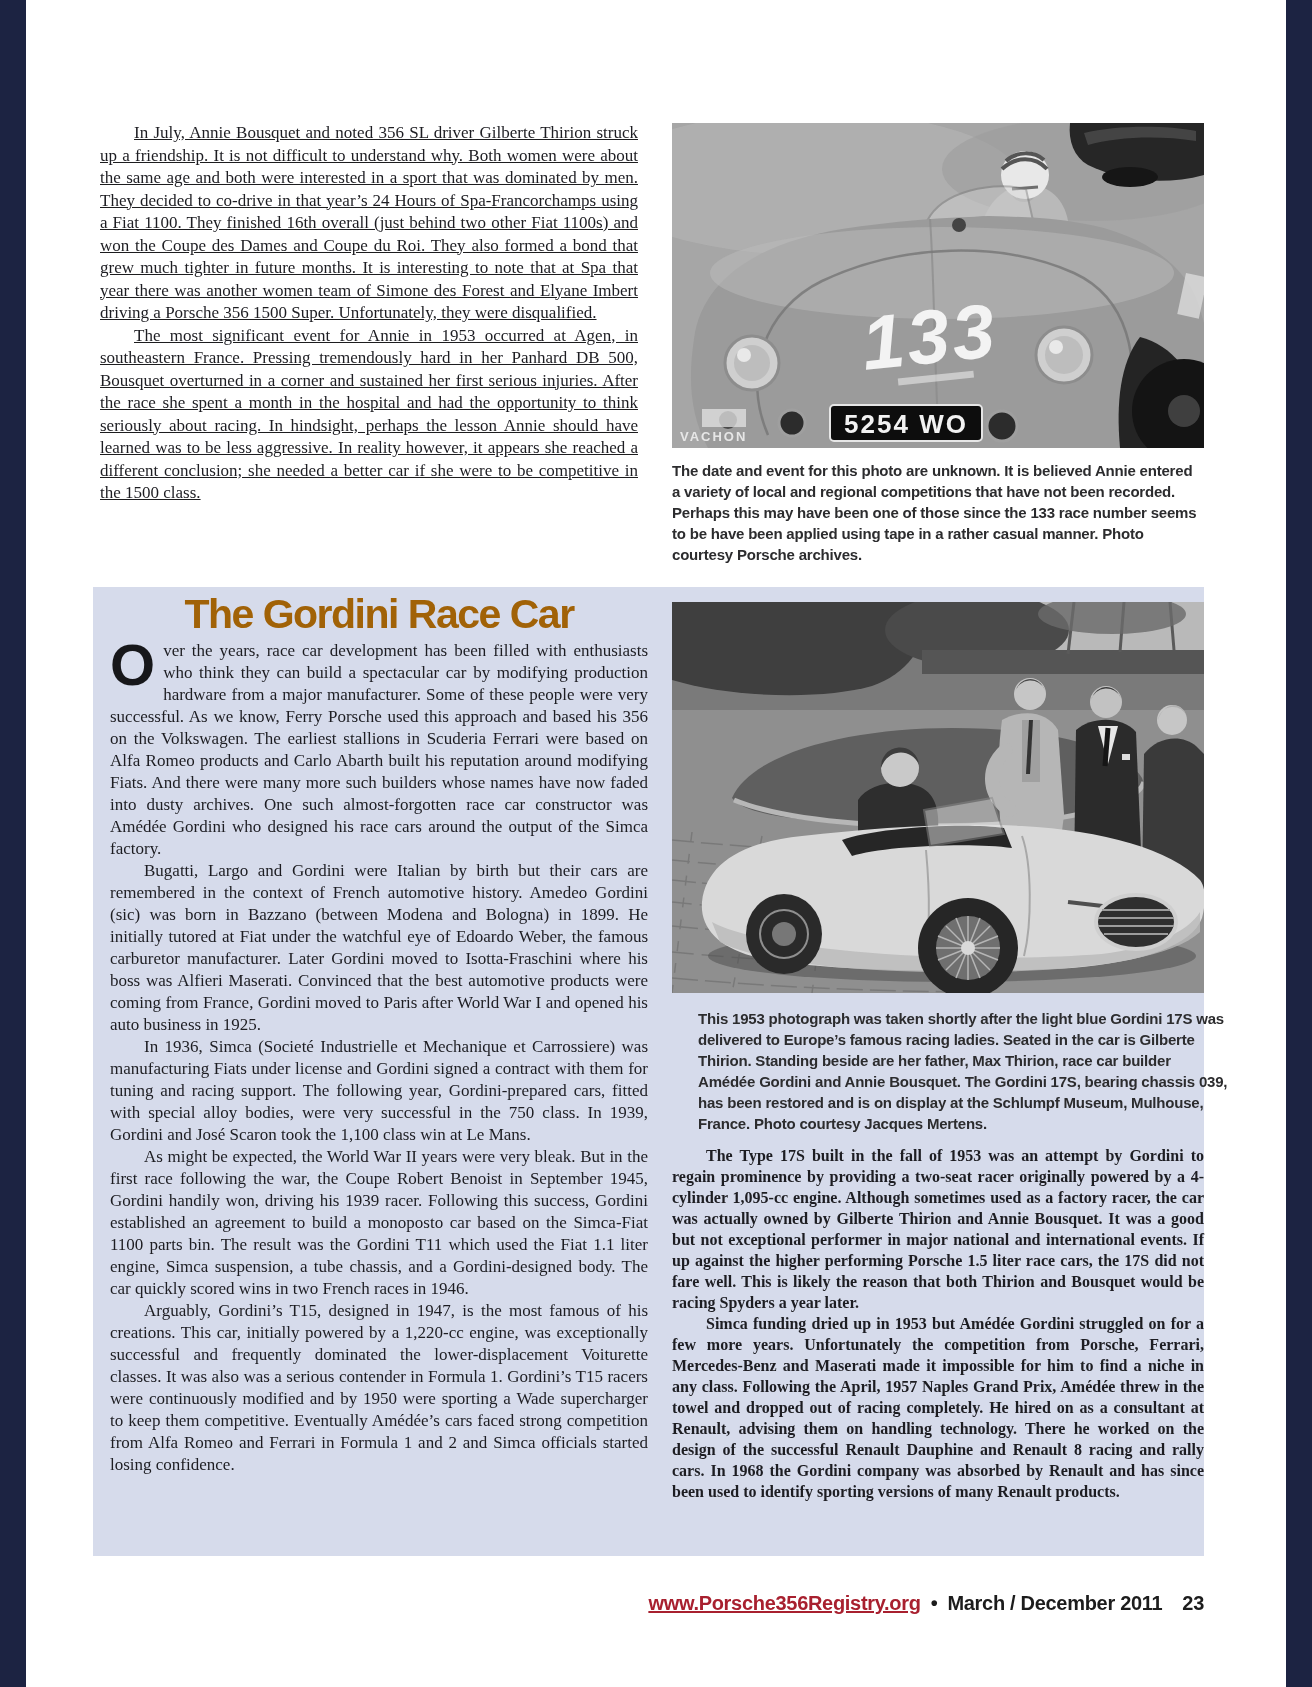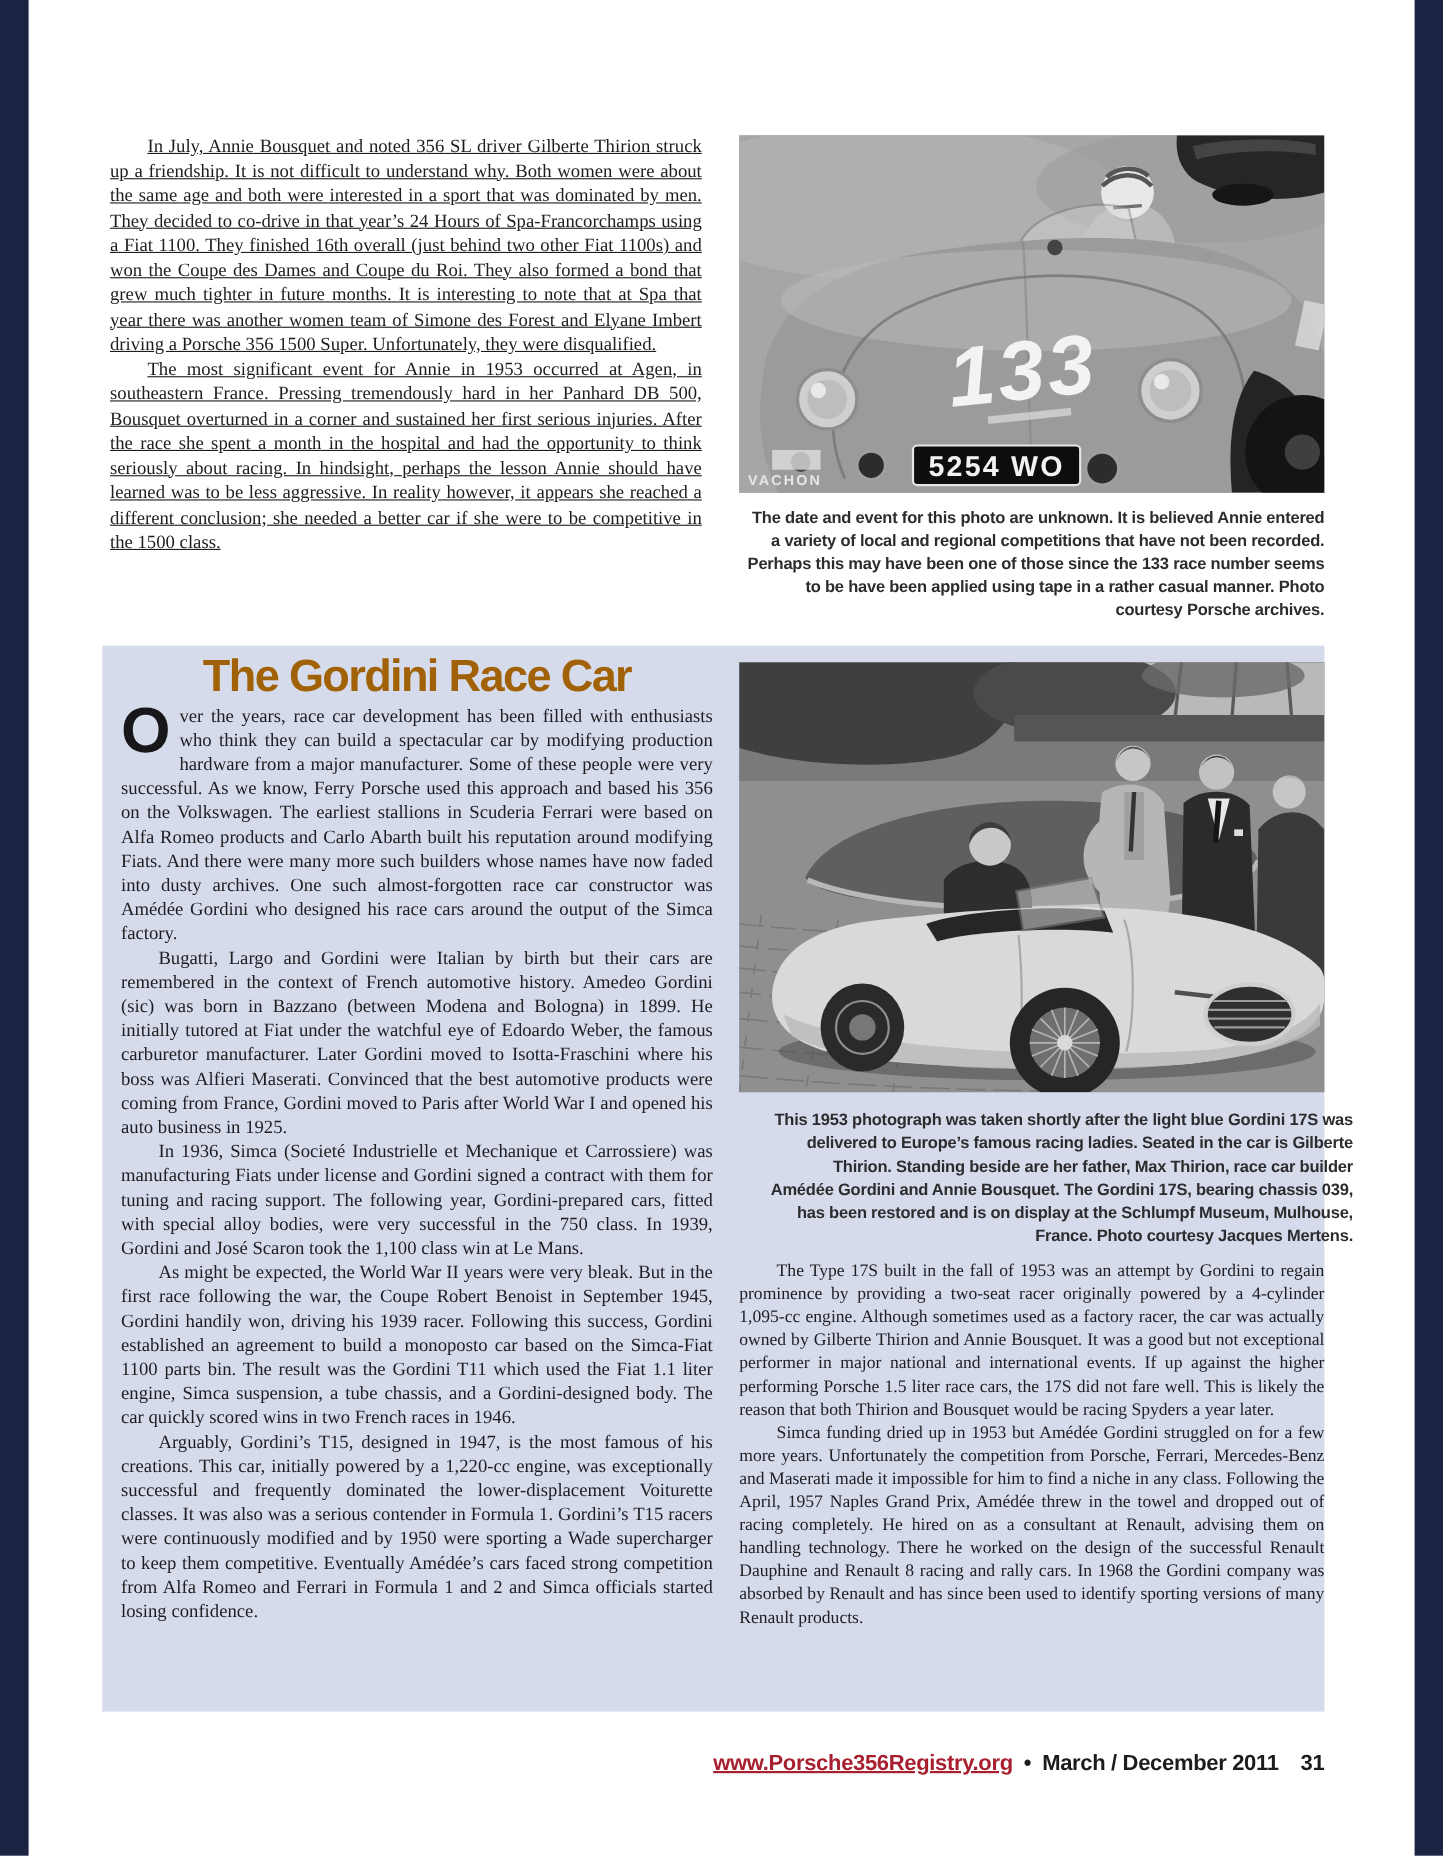--- a/index.html
+++ b/index.html
@@ -17,35 +17,35 @@
   .serif-col p.indent{text-indent:34px;}
 
   .intro-left{position:absolute;left:100px;top:122px;width:538px;text-decoration:underline;}
 
   .photo-frame{position:absolute;overflow:hidden;background:#9a9a9a;}
   #photo1{left:672px;top:123px;width:532px;height:325px;}
   #photo2{left:672px;top:602px;width:532px;height:391px;}
 
   .caption{
     position:absolute;font-family:"Liberation Sans", sans-serif;font-weight:700;
-    font-size:15px;line-height:21px;letter-spacing:-0.2px;color:#2c2c2e;text-align:right;
+    font-size:15px;line-height:21px;letter-spacing:-0.2px;color:#2c2c2e;text-align:left;
   }
   #caption1{left:672px;top:460px;width:532px;}
   #caption2{left:698px;top:1008px;width:532px;}
 
   .gordini-box{position:absolute;left:93px;top:587px;width:1111px;height:969px;background:#d6dbeb;}
 
   .g-heading{
     position:absolute;left:110px;top:591px;width:538px;text-align:center;
     font-family:"Liberation Sans", sans-serif;font-weight:700;font-size:41px;
     letter-spacing:-1.5px;color:#a16207;line-height:46px;
   }
   .g-left{position:absolute;left:110px;top:640px;width:538px;}
   .g-left p{line-height:22px;}
-  .g-right{position:absolute;left:672px;top:1145px;width:532px;}
+  .g-right{position:absolute;left:672px;top:1145px;width:532px;font-weight:bold;}
   .g-right p{font-size:16px;line-height:21px;}
 
   .dropcap{
     float:left;font-family:"Liberation Sans", sans-serif;font-weight:800;
     font-size:58px;line-height:44px;margin:3px 8px 0 0;color:#17171a;
   }
 
   .footer{
     position:absolute;left:110px;top:1592px;width:1094px;text-align:right;
     font-family:"Liberation Sans", sans-serif;font-weight:700;font-size:20px;
@@ -237,14 +237,14 @@
 </div>
 
 <div class="caption" id="caption2">This 1953 photograph was taken shortly after the light blue Gordini 17S was delivered to Europe’s famous racing ladies. Seated in the car is Gilberte Thirion. Standing beside are her father, Max Thirion, race car builder Amédée Gordini and Annie Bousquet. The Gordini 17S, bearing chassis 039, has been restored and is on display at the Schlumpf Museum, Mulhouse, France. Photo courtesy Jacques Mertens.</div>
 
 <div class="g-right serif-col">
   <p class="indent">The Type 17S built in the fall of 1953 was an attempt by Gordini to regain prominence by providing a two-seat racer originally powered by a 4-cylinder 1,095-cc engine. Although sometimes used as a factory racer, the car was actually owned by Gilberte Thirion and Annie Bousquet. It was a good but not exceptional performer in major national and international events. If up against the higher performing Porsche 1.5 liter race cars, the 17S did not fare well. This is likely the reason that both Thirion and Bousquet would be racing Spyders a year later.</p>
   <p class="indent">Simca funding dried up in 1953 but Amédée Gordini struggled on for a few more years. Unfortunately the competition from Porsche, Ferrari, Mercedes-Benz and Maserati made it impossible for him to find a niche in any class. Following the April, 1957 Naples Grand Prix, Amédée threw in the towel and dropped out of racing completely. He hired on as a consultant at Renault, advising them on handling technology. There he worked on the design of the successful Renault Dauphine and Renault 8 racing and rally cars. In 1968 the Gordini company was absorbed by Renault and has since been used to identify sporting versions of many Renault products.</p>
 </div>
 
 <div class="footer">
-  <span class="url">www.Porsche356Registry.org</span><span class="bullet">•</span><span>March / December 2011</span><span class="pagenum">31</span>
+  <span class="url">www.Porsche356Registry.org</span><span class="bullet">•</span><span>March / December 2011</span><span class="pagenum">23</span>
 </div>
 
 </body></html>

